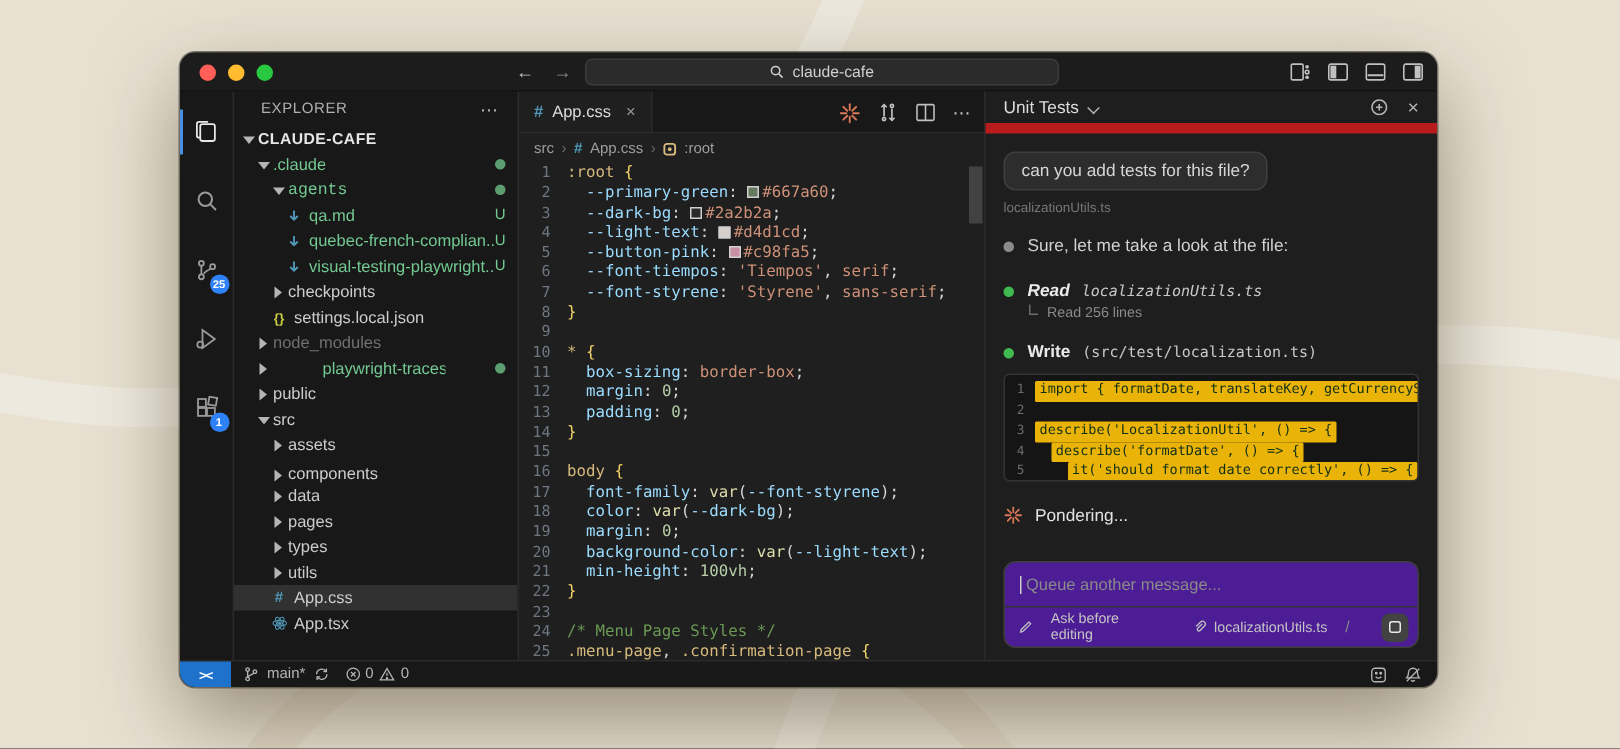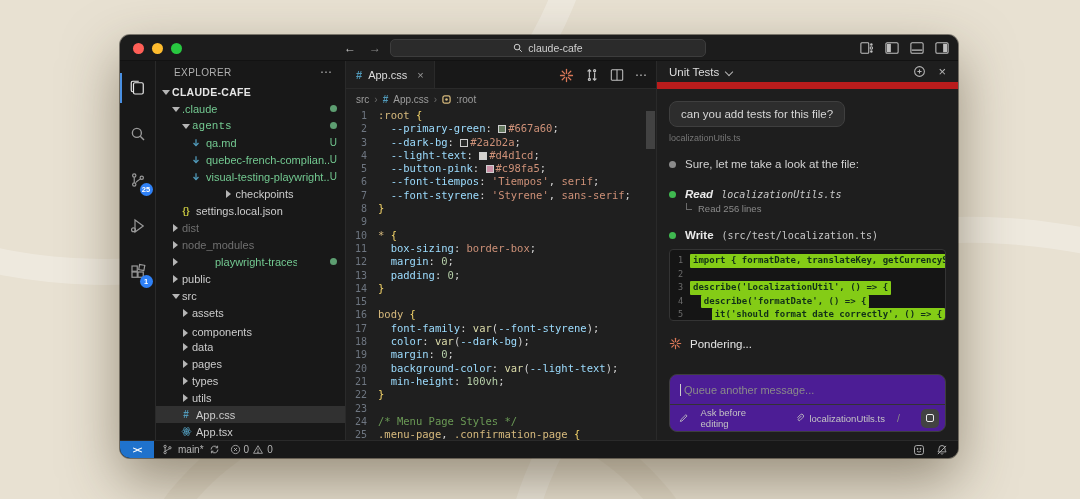--- a/index.html
+++ b/index.html
@@ -97,21 +97,21 @@
   .dot.gray { background:#8b8b8b; } .dot.green { background:#3fb950; }
   .chattext { font-size:11.5px; color:#d2d2d2; }
   .toolname { font-size:11.5px; font-weight:bold; color:#eaeaea; margin-right:8px; }
   .toolfile { font-family:"DejaVu Sans Mono", monospace; font-size:10px; color:#c8c8c8; }
   .subrow { margin:3px 0 0 17px; display:flex; align-items:center; font-size:9.5px; color:#8b8b8b; }
   .elbow { width:6px; height:7px; border-left:1px solid #6a6a6a; border-bottom:1px solid #6a6a6a; margin-right:6px; margin-top:-4px; }
   .diffblock { margin-top:8px; height:72px; overflow:hidden; background:#151515; border:1px solid #343434;
     border-radius:4px; padding-top:4px; font-family:"DejaVu Sans Mono", monospace; }
   .dline { height:13.5px; line-height:12px; display:flex; white-space:pre; font-size:9px; }
   .dnum { width:20px; flex:none; text-align:right; padding-right:7px; color:#6c6c6c; font-size:8.5px; }
-  .dadd { background:#84cc16; color:#113018; padding:0 3px; border-radius:1px;font-weight:bold; }
+  .dadd { background:#eab308; color:#113018; padding:0 3px; border-radius:1px; }
   .pondering { display:flex; align-items:center; margin-top:16px; gap:8px; }
   .pondering .ptext { font-size:11.5px; color:#e3e3e3; }
   .inputarea { position:absolute; left:12px; right:12px; bottom:8px; border:1px solid #3e3e3e; border-radius:8px;
     background:#4c1d95; overflow:hidden; }
   .input-top { height:30px; display:flex; align-items:center; padding:0 10px; border-bottom:1px solid #333333; }
   .cursorbar { width:1px; height:12px; background:#cfcfcf; margin-right:3px; }
   .placeholder { font-size:11px; color:#8a8a8a; }
   .input-bottom { height:26px; display:flex; align-items:center; padding:0 6px 0 9px; gap:12px; font-size:9.5px; color:#c4c4c4; }
   .ib-file { margin-left:10px; display:flex; align-items:center; gap:4px; }
   .slash { margin-left:auto; color:#8a8a8a; font-size:10.5px; margin-right:9px; }
@@ -261,33 +261,29 @@
           <div class="trow green" style="padding-left: 34px;">
             <span class="ficon">
               <svg width="10" height="10" viewBox="0 0 16 16" fill="none" stroke="#519aba" stroke-width="2">
                 <line x1="8" y1="2" x2="8" y2="12"></line>
                 <path d="M4 8l4 4 4-4"></path>
               </svg>
             </span>
             <span class="lbl">visual-testing-playwright...</span>
             <span class="gitU">U</span>
           </div>
-          <div class="trow normal" style="padding-left: 24px; justify-content: center;">
+          <div class="trow normal" style="padding-left: 24px;">
             <span class="chev closed"></span>
             <span class="lbl">checkpoints</span>
           </div>
           <div class="trow normal" style="padding-left: 24px;">
             <span class="ficon">
               <span style="color:#cbcb41;font-size:9px;font-weight:bold">{}</span>
             </span>
             <span class="lbl">settings.local.json</span>
-          </div>
-          <div class="trow dim" style="padding-left: 14px;">
-            <span class="chev closed"></span>
-            <span class="lbl">dist</span>
           </div>
           <div class="trow dim" style="padding-left: 14px;">
             <span class="chev closed"></span>
             <span class="lbl">node_modules</span>
           </div>
           <div class="trow green" style="padding-left: 14px; gap: 33px;">
             <span class="chev closed"></span>
             <span class="lbl">playwright-traces</span>
             <span class="gitdot"></span>
           </div>

